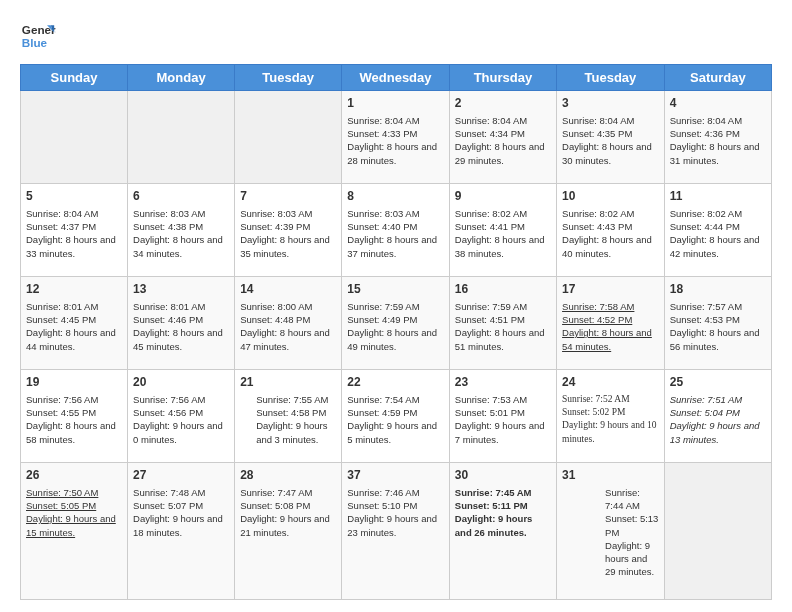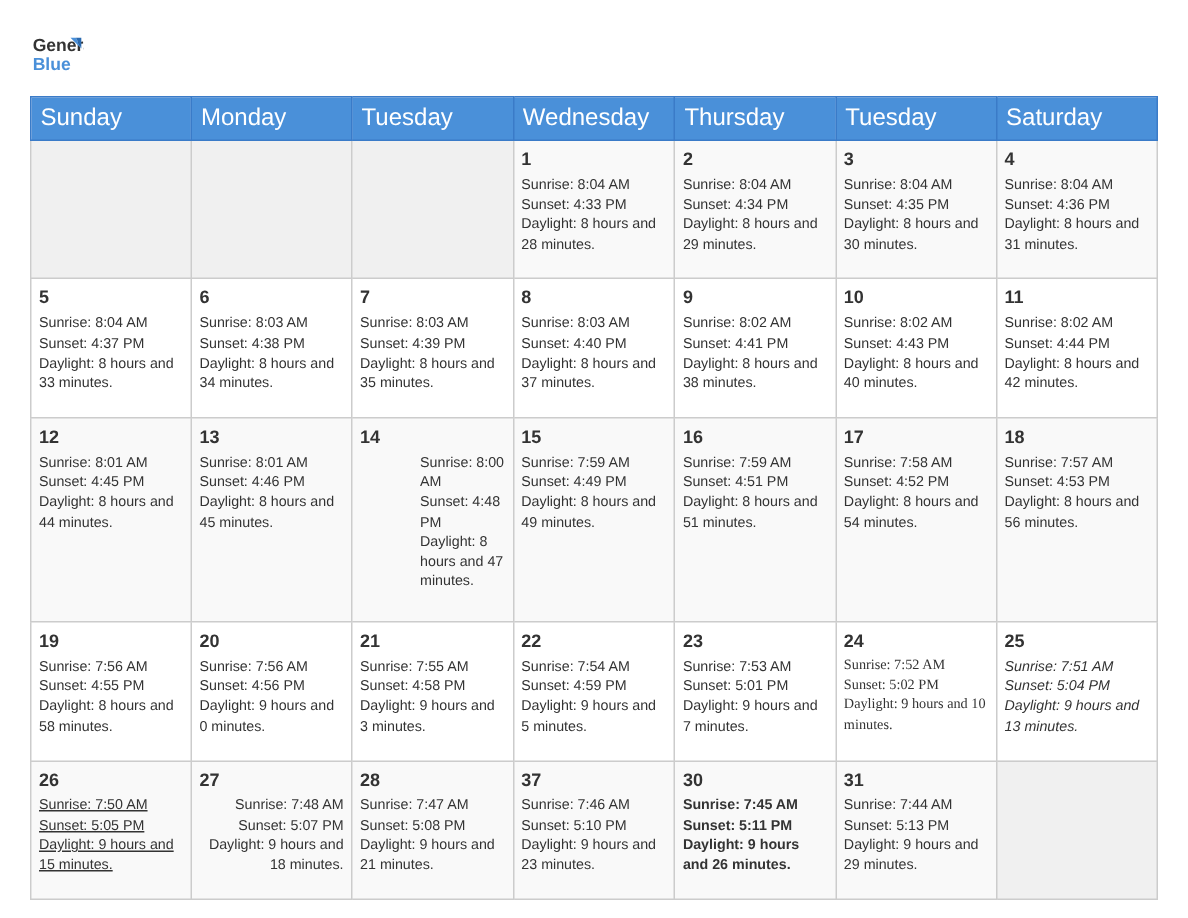--- a/index.html
+++ b/index.html
@@ -48,24 +48,24 @@
     }
     .calendar {
       width: 100%;
       border-collapse: collapse;
       flex: 1;
       font-size: 10px;
     }
     .calendar thead tr th {
       background: #4a90d9;
       color: #fff;
-      text-align: left;
+      text-align: center;
       padding: 5px 6px;
-      font-size: 16px;
-      font-weight: normal;
+      font-size: 13px;
+      font-weight: bold;
       border: 1px solid #3a7bc8;
     }
     .calendar tbody tr td {
       border: 1px solid #ccc;
       vertical-align: top;
       padding: 4px 5px;
       width: 108px;
       height: 82px;
       background: #fff;
       color: #333;
@@ -204,39 +204,39 @@
 Daylight: 8 hours and 44 minutes.</div>
           </td>
           <td>
             <span class="day-number">13</span>
             <div class="cell-content" style="white-space: pre-line;">Sunrise: 8:01 AM
 Sunset: 4:46 PM
 Daylight: 8 hours and 45 minutes.</div>
           </td>
           <td>
             <span class="day-number">14</span>
-            <div class="cell-content" style="white-space: pre-line; margin-left: 40px;">Sunrise: 8:00 AM
+            <div class="cell-content" style="white-space: pre-line;">Sunrise: 8:00 AM
 Sunset: 4:48 PM
 Daylight: 8 hours and 47 minutes.</div>
           </td>
           <td>
             <span class="day-number">15</span>
             <div class="cell-content" style="white-space: pre-line;">Sunrise: 7:59 AM
 Sunset: 4:49 PM
 Daylight: 8 hours and 49 minutes.</div>
           </td>
           <td>
             <span class="day-number">16</span>
             <div class="cell-content" style="white-space: pre-line;">Sunrise: 7:59 AM
 Sunset: 4:51 PM
 Daylight: 8 hours and 51 minutes.</div>
           </td>
           <td>
             <span class="day-number">17</span>
-            <div class="cell-content" style="white-space: pre-line;">Sunrise: 7:58 AM
+            <div class="cell-content" style="white-space: pre-line; text-decoration: underline;">Sunrise: 7:58 AM
 Sunset: 4:52 PM
 Daylight: 8 hours and 54 minutes.</div>
           </td>
           <td>
             <span class="day-number">18</span>
             <div class="cell-content" style="white-space: pre-line;">Sunrise: 7:57 AM
 Sunset: 4:53 PM
 Daylight: 8 hours and 56 minutes.</div>
           </td>
         </tr>
@@ -248,21 +248,21 @@
 Daylight: 8 hours and 58 minutes.</div>
           </td>
           <td>
             <span class="day-number">20</span>
             <div class="cell-content" style="white-space: pre-line;">Sunrise: 7:56 AM
 Sunset: 4:56 PM
 Daylight: 9 hours and 0 minutes.</div>
           </td>
           <td>
             <span class="day-number">21</span>
-            <div class="cell-content" style="white-space: pre-line;">Sunrise: 7:55 AM
+            <div class="cell-content" style="white-space: pre-line; margin-left: 16px;">Sunrise: 7:55 AM
 Sunset: 4:58 PM
 Daylight: 9 hours and 3 minutes.</div>
           </td>
           <td>
             <span class="day-number">22</span>
             <div class="cell-content" style="white-space: pre-line;">Sunrise: 7:54 AM
 Sunset: 4:59 PM
 Daylight: 9 hours and 5 minutes.</div>
           </td>
           <td>
@@ -286,21 +286,21 @@
         </tr>
         <tr>
           <td>
             <span class="day-number">26</span>
             <div class="cell-content" style="white-space: pre-line; text-decoration: underline;">Sunrise: 7:50 AM
 Sunset: 5:05 PM
 Daylight: 9 hours and 15 minutes.</div>
           </td>
           <td>
             <span class="day-number">27</span>
-            <div class="cell-content" style="white-space: pre-line; text-align: right;">Sunrise: 7:48 AM
+            <div class="cell-content" style="white-space: pre-line;">Sunrise: 7:48 AM
 Sunset: 5:07 PM
 Daylight: 9 hours and 18 minutes.</div>
           </td>
           <td>
             <span class="day-number">28</span>
             <div class="cell-content" style="white-space: pre-line;">Sunrise: 7:47 AM
 Sunset: 5:08 PM
 Daylight: 9 hours and 21 minutes.</div>
           </td>
           <td>
@@ -310,21 +310,21 @@
 Daylight: 9 hours and 23 minutes.</div>
           </td>
           <td>
             <span class="day-number">30</span>
             <div class="cell-content" style="white-space: pre-line; font-weight: bold;">Sunrise: 7:45 AM
 Sunset: 5:11 PM
 Daylight: 9 hours and 26 minutes.</div>
           </td>
           <td>
             <span class="day-number">31</span>
-            <div class="cell-content" style="white-space: pre-line;">Sunrise: 7:44 AM
+            <div class="cell-content" style="white-space: pre-line; margin-left: 43px;">Sunrise: 7:44 AM
 Sunset: 5:13 PM
 Daylight: 9 hours and 29 minutes.</div>
           </td>
           <td class="empty-cell"></td>
         </tr>
       </tbody>
   </table>
 </div>
 
 </body></html>

